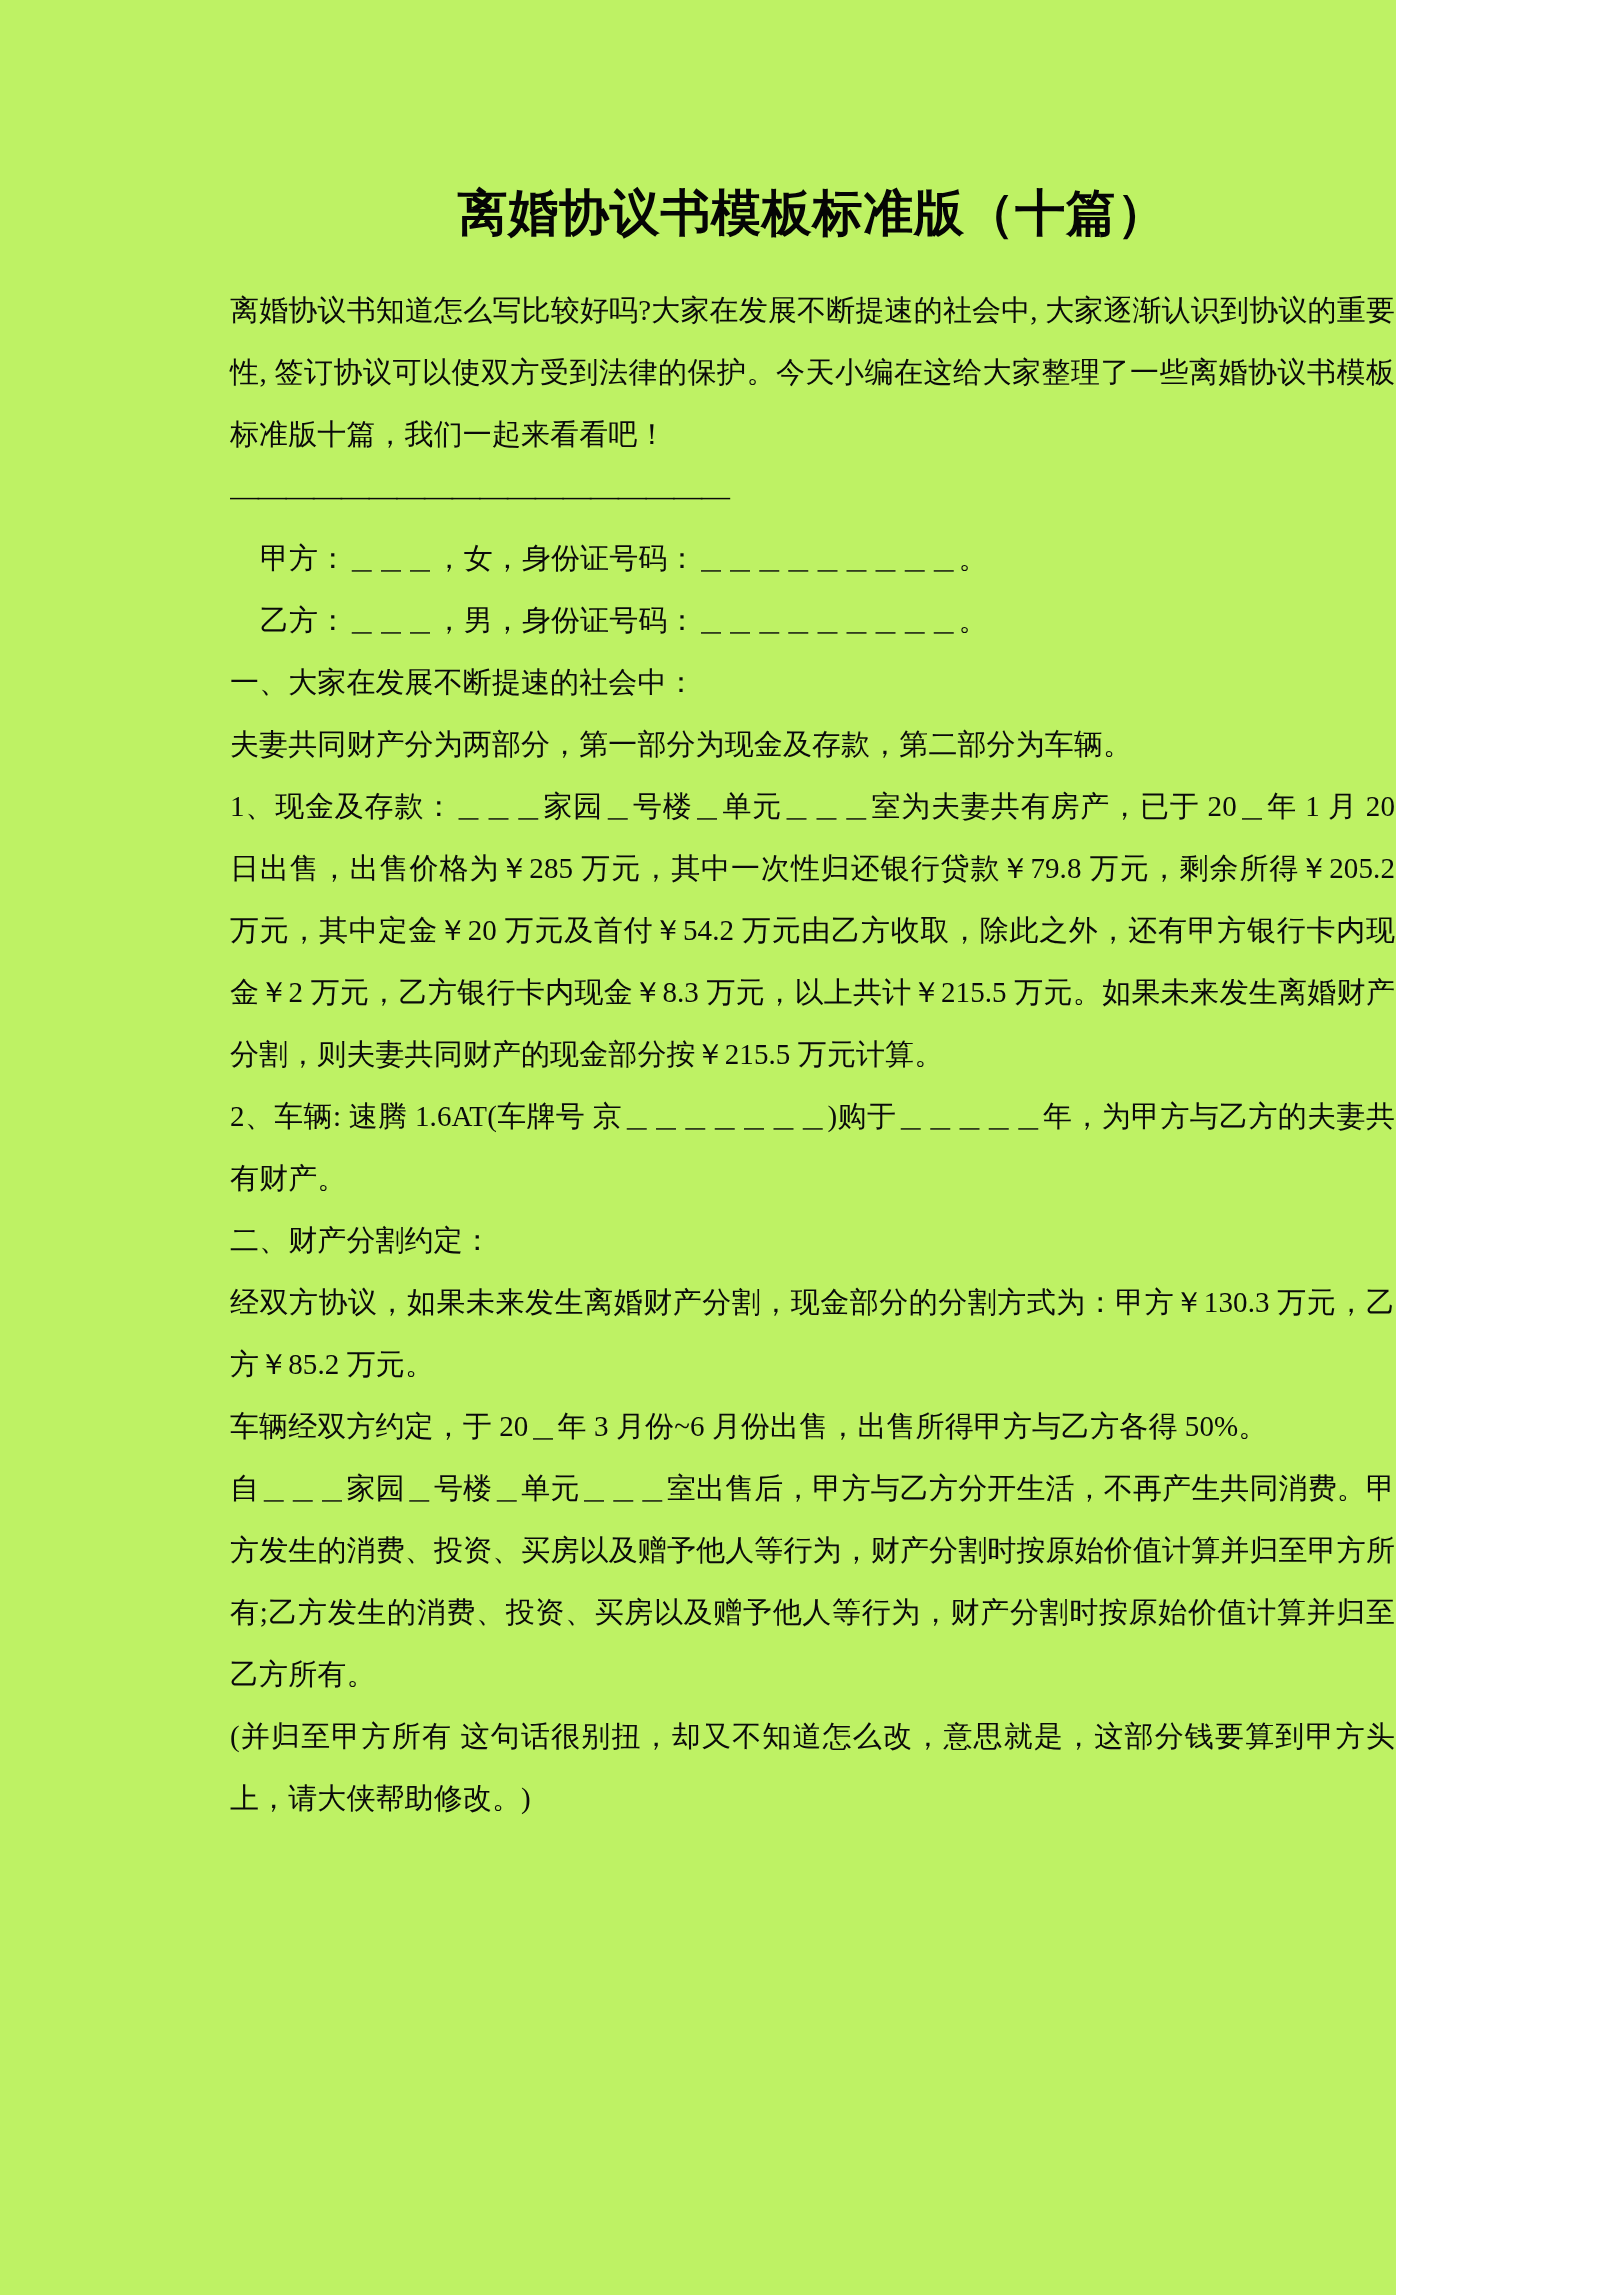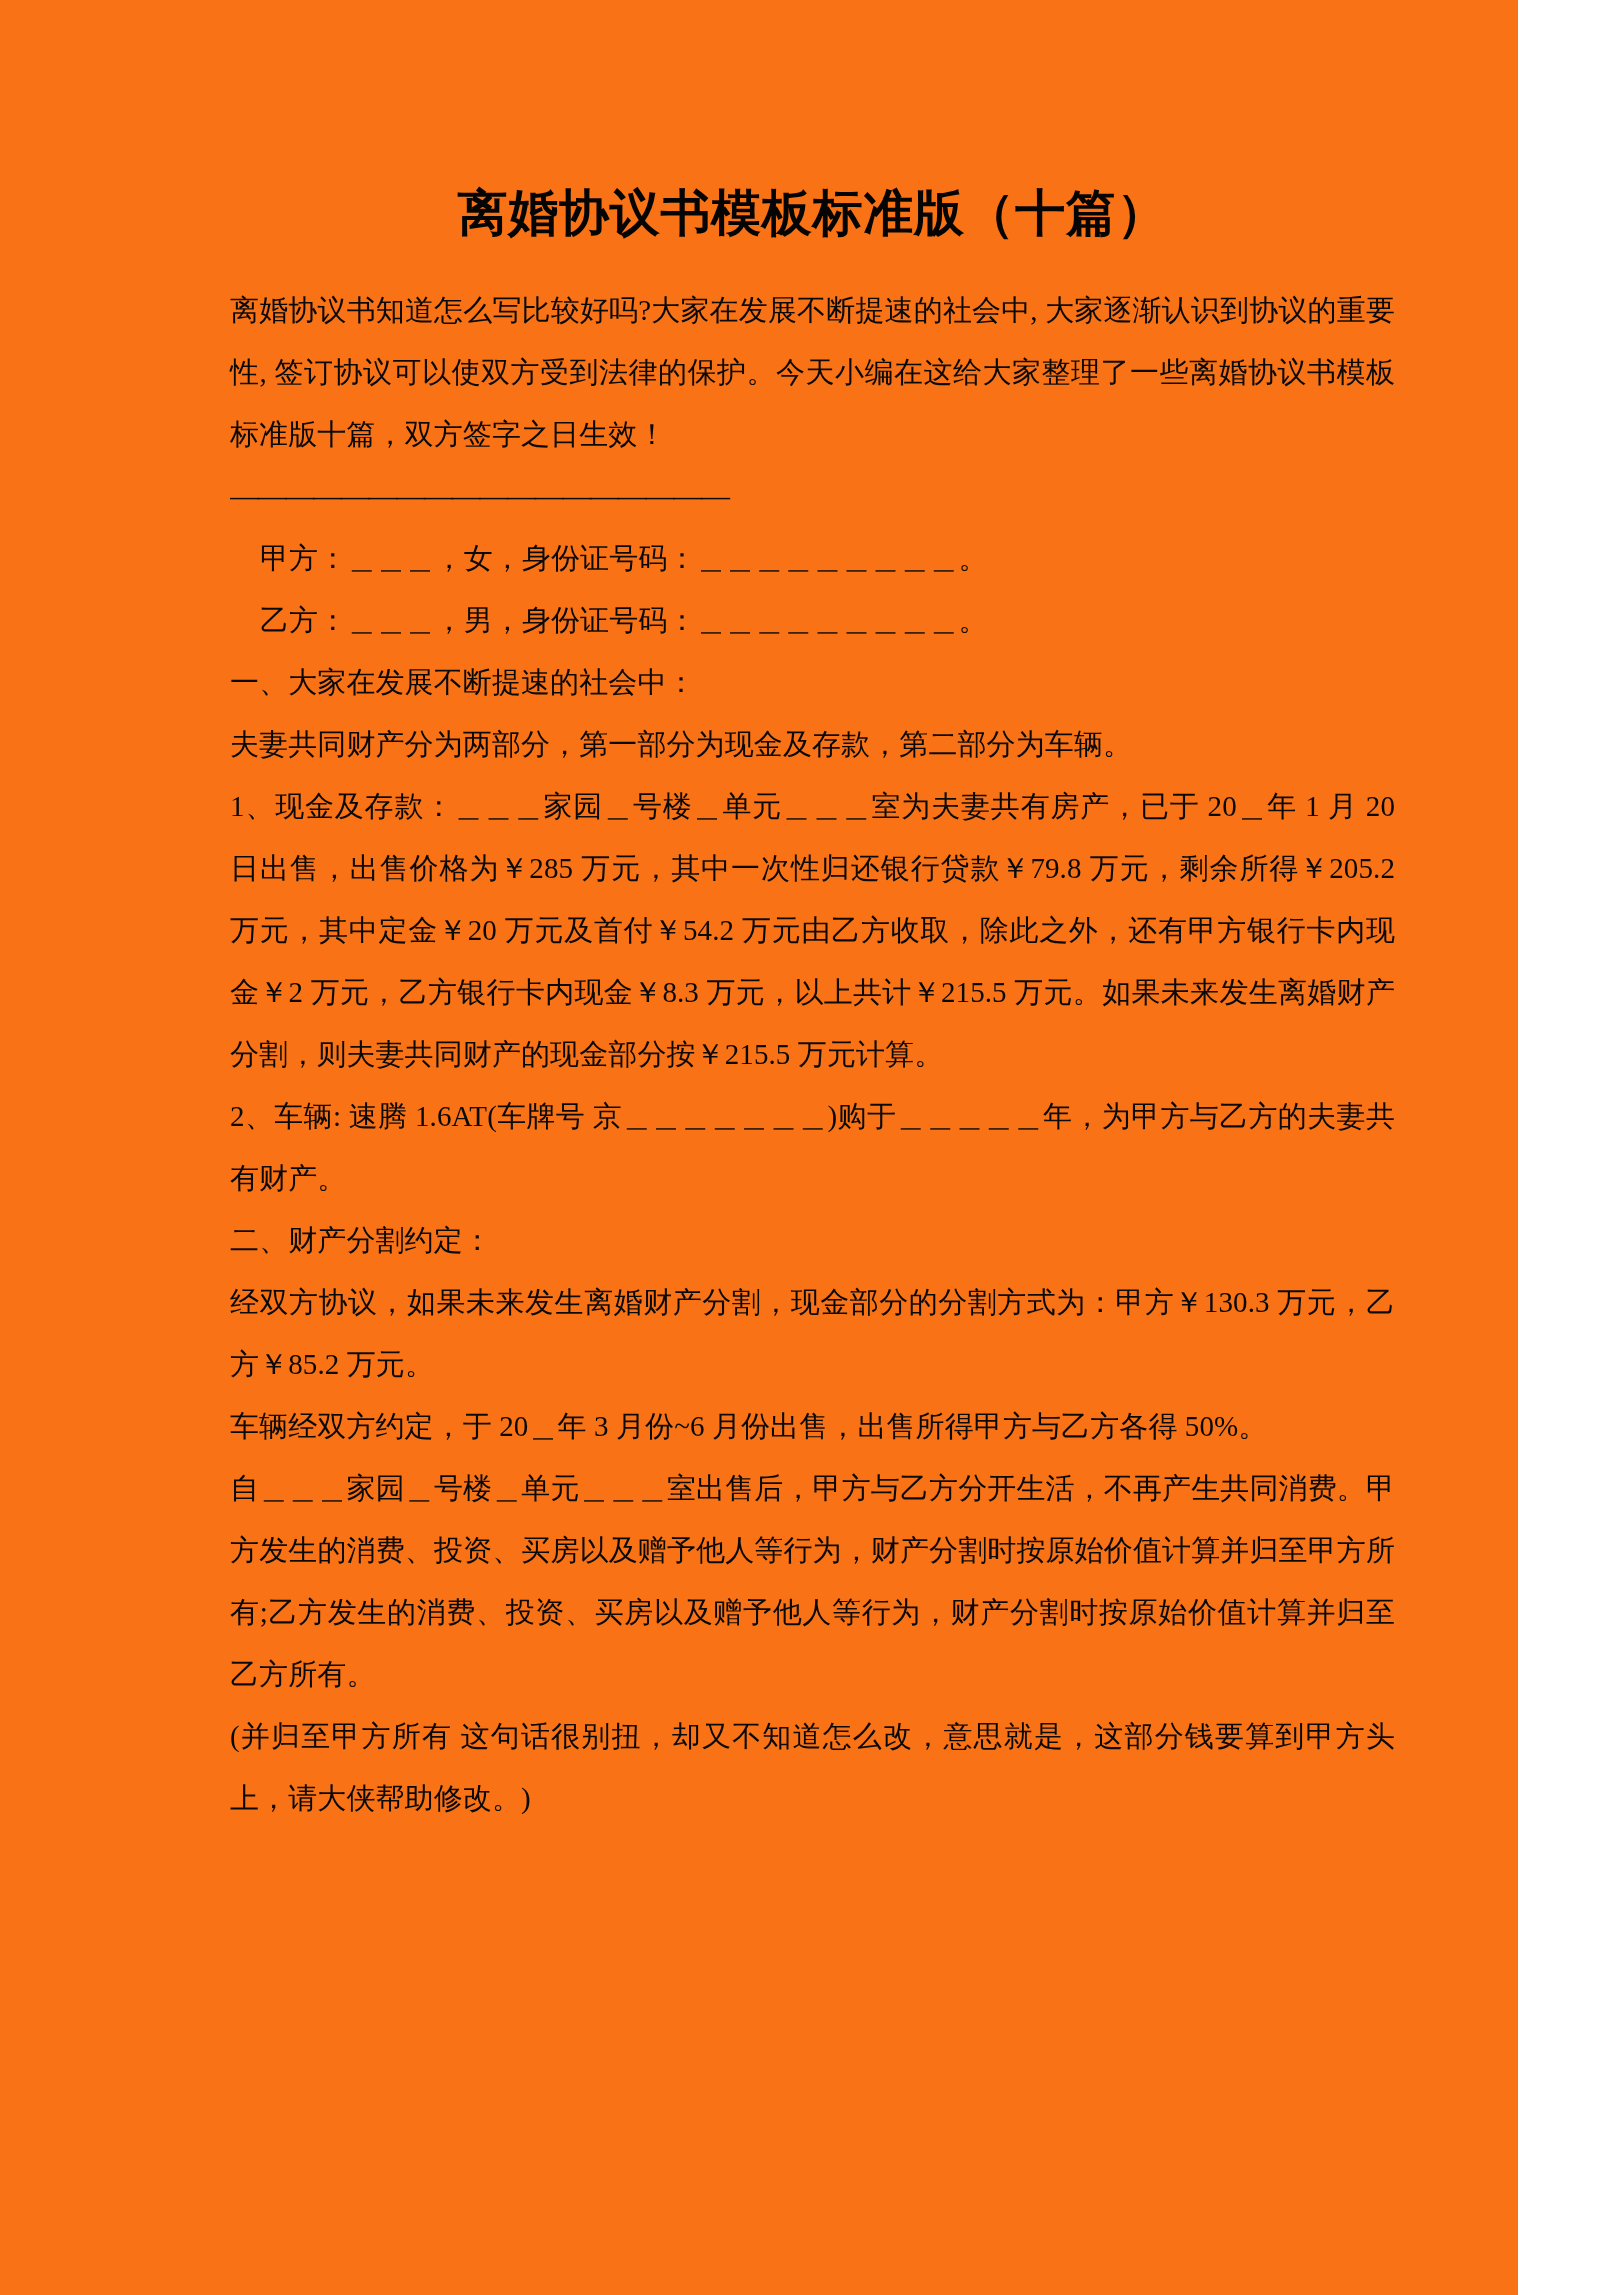--- a/index.html
+++ b/index.html
@@ -2,23 +2,23 @@
 <html style="font-size:10.5px"><head>
 <meta charset="utf-8">
 <style>
   html, body {
     margin: 0;
     padding: 0;
     background: #ffffff;
   }
   .page {
     position: relative;
-    width: 1518px;
+    width: 1396px;
     height: 2295px;
-    background: #f97316;
+    background: #bef264;
     box-sizing: border-box;
     padding: 16px;
     overflow: hidden;
   }
   .content {
     position: absolute;
     left: 230px;
     top: 0;
     width: 1165px;
   }
@@ -64,21 +64,21 @@
 </head>
 <body>
 
 <div class="page">
   <div class="content">
 
     <h1 class="doc-title">离婚协议书模板标准版（十篇）</h1>
 
     <div class="body-block">
 
-      <p class="para">离婚协议书知道怎么写比较好吗?大家在发展不断提速的社会中, 大家逐渐认识到协议的重要性, 签订协议可以使双方受到法律的保护。今天小编在这给大家整理了一些离婚协议书模板标准版十篇，双方签字之日生效！</p>
+      <p class="para">离婚协议书知道怎么写比较好吗?大家在发展不断提速的社会中, 大家逐渐认识到协议的重要性, 签订协议可以使双方受到法律的保护。今天小编在这给大家整理了一些离婚协议书模板标准版十篇，我们一起来看看吧！</p>
 
       <p class="divider-line">——————————————————</p>
 
       <p class="para indent-1">甲方：＿＿＿，女，身份证号码：＿＿＿＿＿＿＿＿＿。</p>
 
       <p class="para indent-1">乙方：＿＿＿，男，身份证号码：＿＿＿＿＿＿＿＿＿。</p>
 
       <p class="para">一、大家在发展不断提速的社会中：</p>
 
       <p class="para">夫妻共同财产分为两部分，第一部分为现金及存款，第二部分为车辆。</p>

